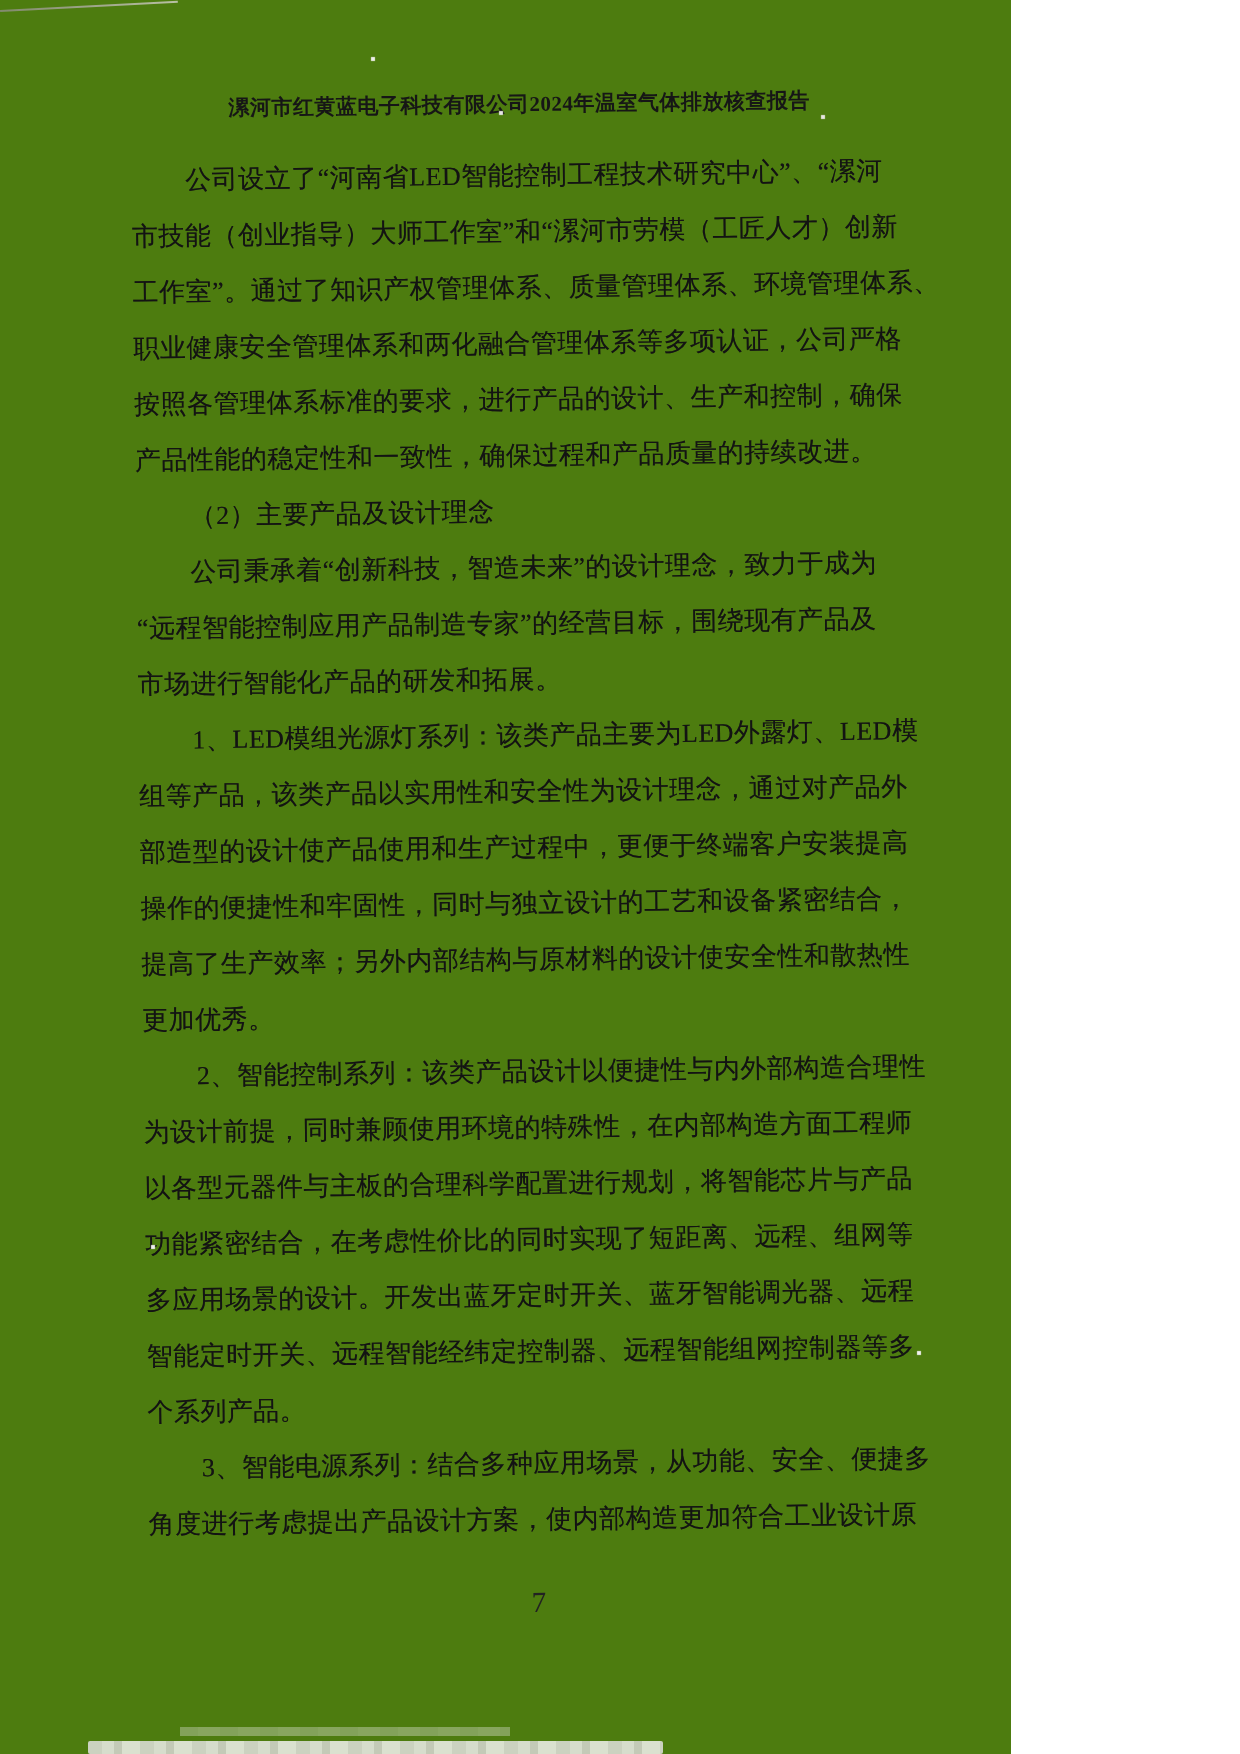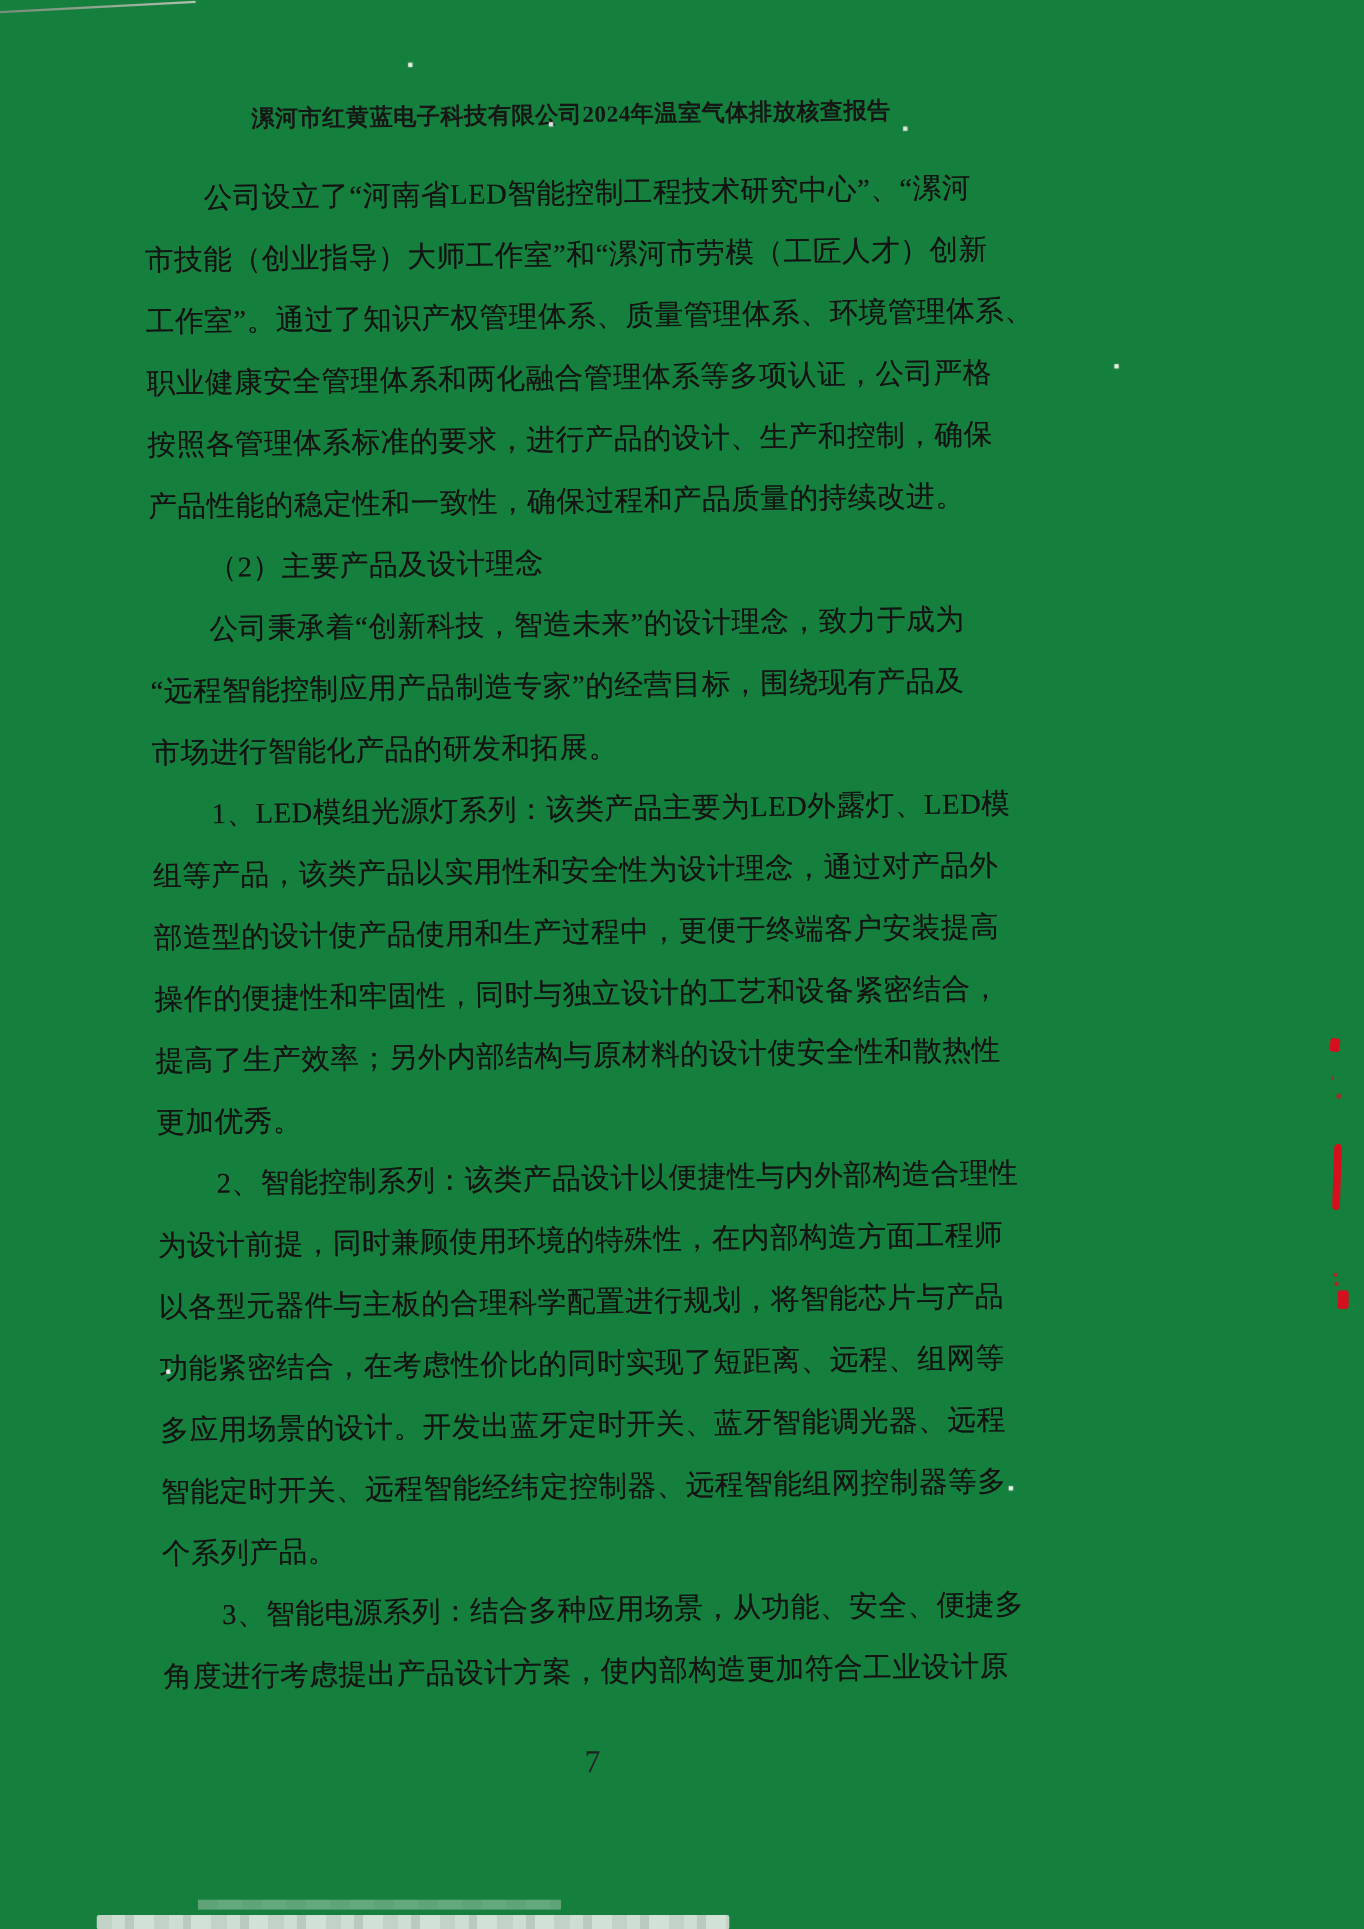--- a/index.html
+++ b/index.html
@@ -1,19 +1,19 @@
 <!DOCTYPE html>
 <html><head>
 <meta charset="utf-8">
 <style>
   html,body { margin:0; padding:0; background:#ffffff; }
   .page {
     position:relative;
-    width:1240px; height:1754px;
-    background:#15803d;
+    width:1011px; height:1754px;
+    background:#4d7c0f;
     overflow:hidden;
     font-family:"Liberation Serif","DejaVu Serif",serif;
   }
   .content {
     position:absolute;
     left:140px; top:90px;
     width:778px;
     transform:rotate(-0.75deg);
     transform-origin:50% 50%;
   }

